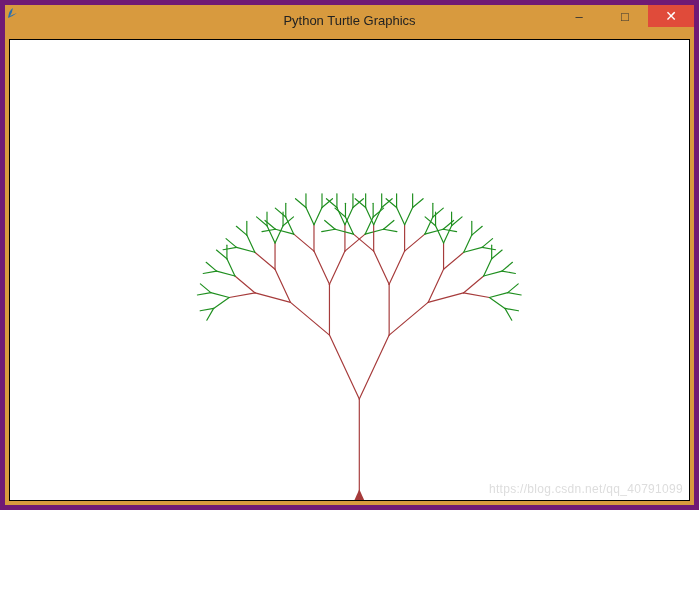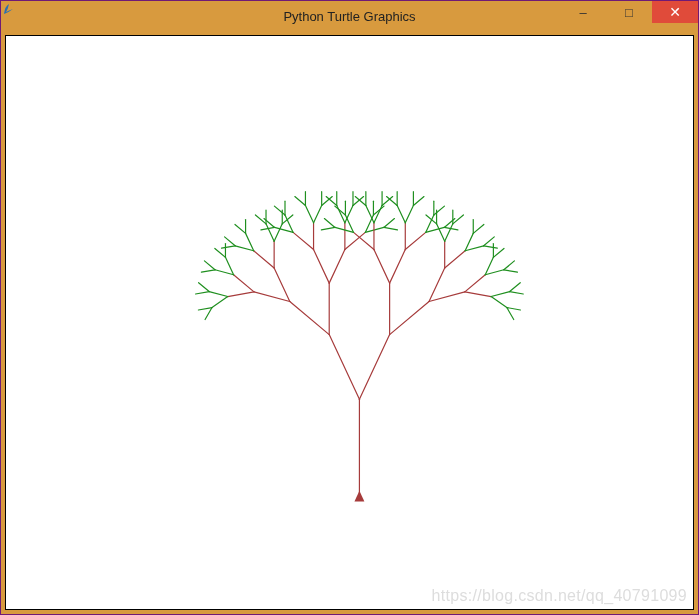--- a/index.html
+++ b/index.html
@@ -1,27 +1,27 @@
 <!DOCTYPE html>
 <html><head>
 <meta charset="utf-8">
 <style>
   html,body{margin:0;padding:0;width:699px;height:615px;font-family:"Segoe UI",Tahoma,sans-serif;background:#fff}
-  .window{width:699px;height:615px;background:#d89a3e;display:flex;flex-direction:column;box-sizing:border-box;border:1px solid #701a75}
+  .window{width:699px;height:510px;background:#d89a3e;display:flex;flex-direction:column;box-sizing:border-box;border:5px solid #701a75}
   .titlebar{height:30px;background:#d89a3e;display:flex;align-items:center;position:relative}
   .app-icon{width:18px;height:18px;margin-left:8px;display:flex;align-items:center;justify-content:center}
   .title{position:absolute;left:0;right:0;text-align:center;font-size:13px;color:#222;pointer-events:none}
   .controls{position:absolute;right:0;top:0;display:flex;height:22px}
   .ctl{width:46px;height:22px;display:flex;align-items:center;justify-content:center;font-size:13px;color:#333;cursor:pointer}
   .ctl.close{background:#e04b3a;color:#fff;font-size:14px}
   .ctl.min,.ctl.max{background:transparent}
   .client{flex:1;margin:4px;background:#fff;border:1px solid #000;position:relative;overflow:hidden}
   .canvas{position:absolute;inset:6px;background:#fff}
   svg{position:absolute;inset:0}
-  .watermark{position:absolute;right:6px;bottom:4px;font-size:16px;color:#ddd;letter-spacing:.3px;pointer-events:none}
+  .watermark{position:absolute;right:6px;bottom:4px;font-size:12px;color:#ddd;letter-spacing:.3px;pointer-events:none}
 </style>
 </head>
 <body>
 
 <div class="window">
   <div class="titlebar">
     <span class="app-icon">
       <svg width="16" height="16" viewBox="0 0 16 16">
         <path d="M3 13 Q4 5 8 3 Q7 8 5 11 Q9 9 12 8 Q8 11 3 13" fill="#2a6fb0"></path>
       </svg>

